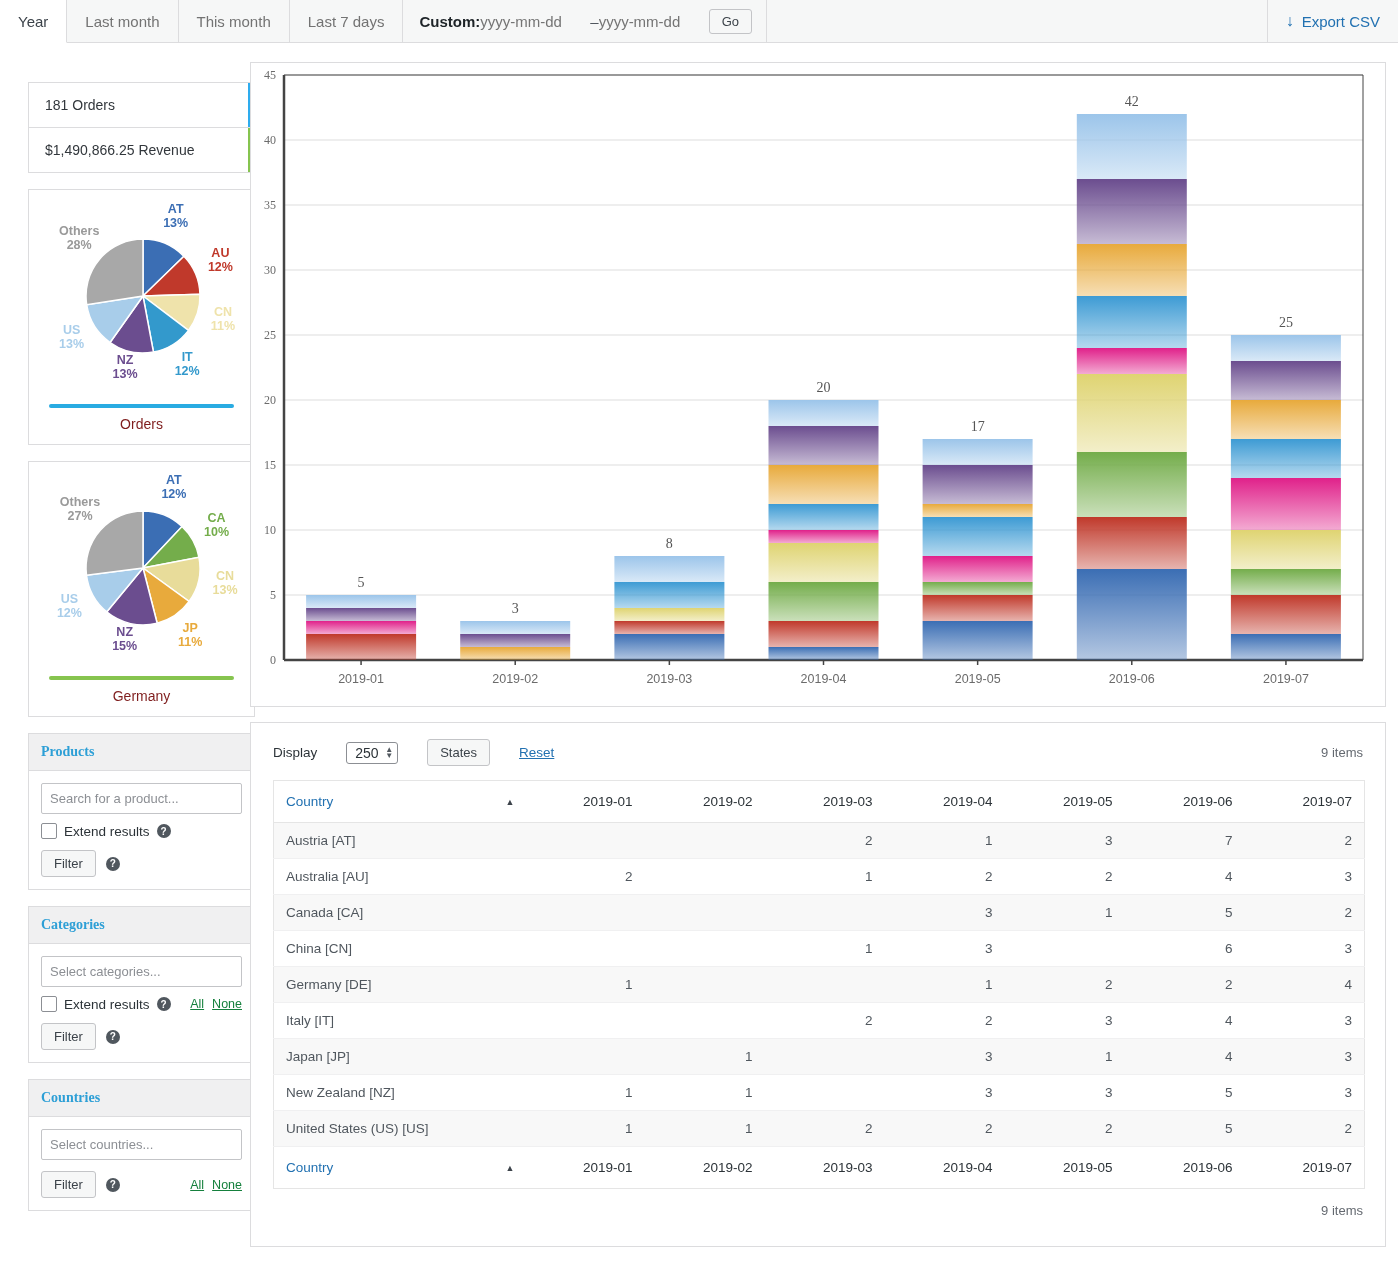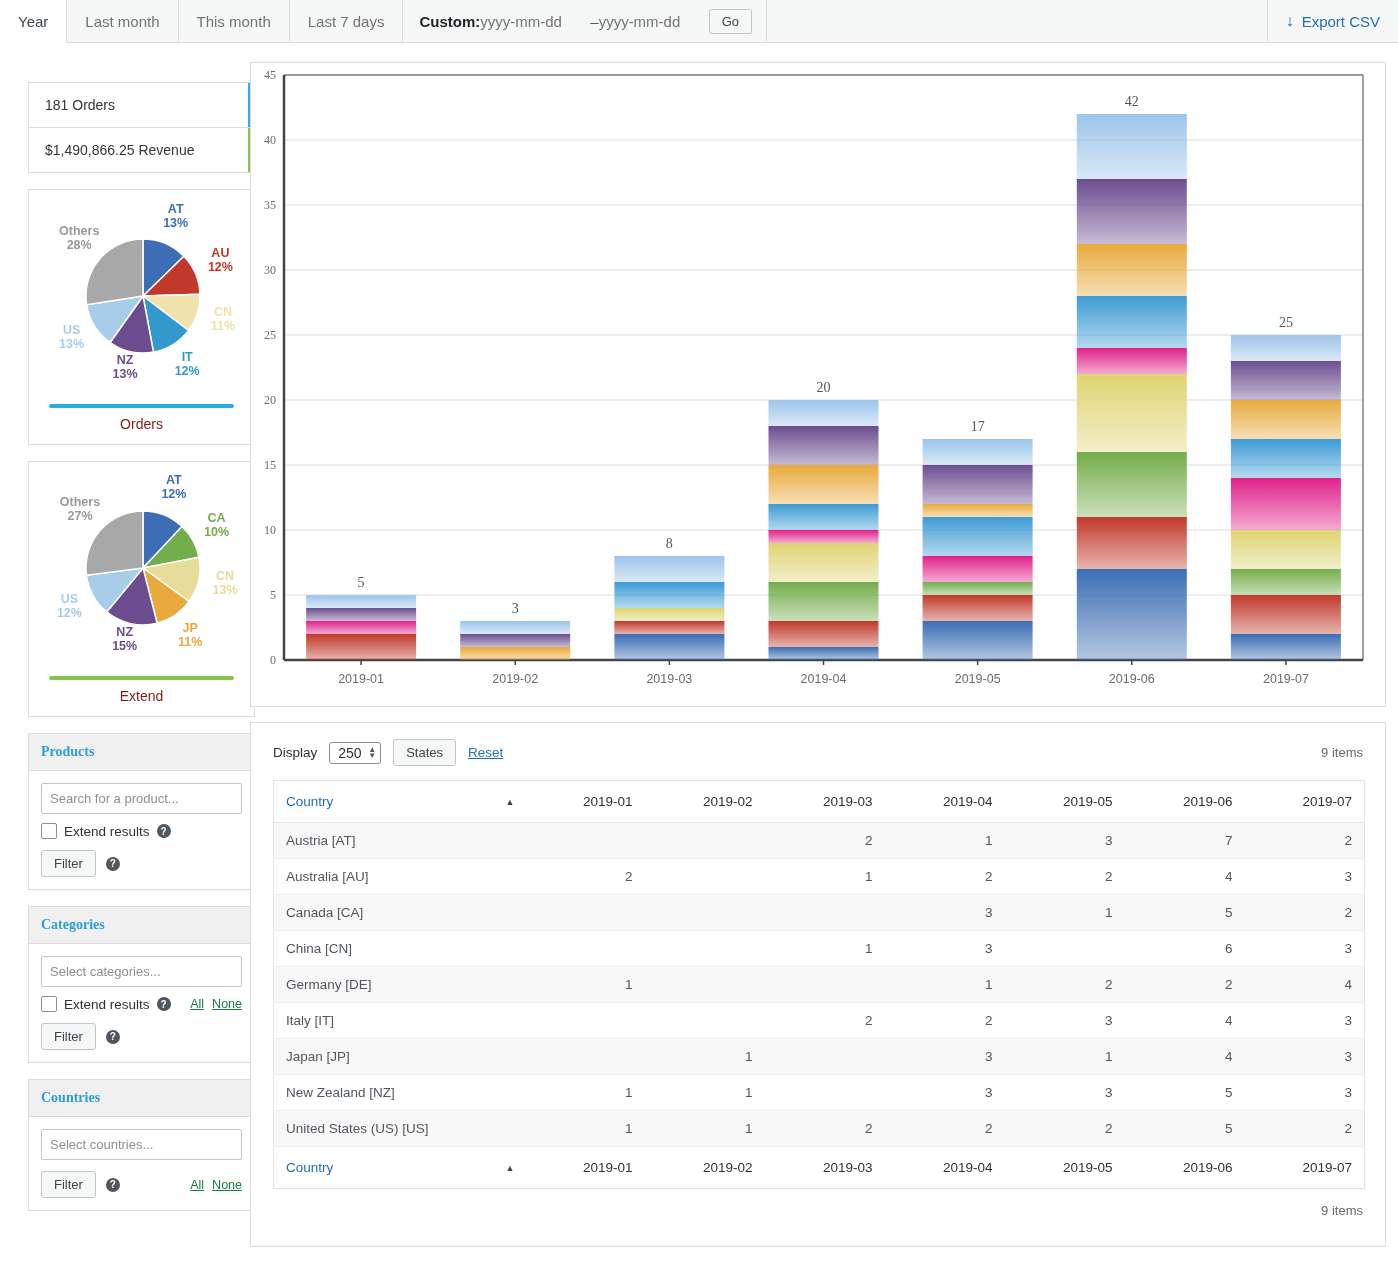--- a/index.html
+++ b/index.html
@@ -199,21 +199,21 @@
 
   .table-card {
     position: absolute; left: 250px; top: 722px;
     width: 1136px; height: 525px;
     border: 1px solid #dcdcde;
     background: #fff;
   }
   .tbl-toolbar {
     display: flex; align-items: center;
     padding: 16px 22px 0 22px;
-    gap: 12px;
+    gap: 29px;
   }
   .tbl-toolbar .dlabel { font-size: 13.5px; color: #2c3338; }
   .spinner {
     display: inline-flex; align-items: center;
     border: 1px solid #8c8f94; border-radius: 3px;
     background: #fff;
     padding: 2px 4px 2px 8px;
   }
   .spinner .num { font-size: 14px; color: #2c3338; width: 30px; }
   .spinner .arrows {
@@ -388,21 +388,21 @@
               <text class="plabel shadowed" x="34.4" y="146.5" fill="#a8cdea">12%</text>
             </g>
             <path d="M 108 98 L 51.45 105.14 A 57 57 0 0 1 108.00 41.00 Z" fill="#a8a8a8" stroke="#ffffff" stroke-width="1.5"></path>
             <g>
               <text class="plabel shadowed" x="45.0" y="36.4" fill="#9a9a9a">Others</text>
               <text class="plabel shadowed" x="45.0" y="50.4" fill="#9a9a9a">27%</text>
             </g>
           </svg>
         </div>
       <div class="pie-rule" id="rule-1" style="background: rgb(134, 196, 79);"></div>
-      <div class="pie-caption">Extend</div>
+      <div class="pie-caption">Germany</div>
     </div>
 
     <div class="panel">
       <div class="panel-head">Products</div>
       <div class="panel-body">
         <input class="txtinput" type="text" placeholder="Search for a product..." style="">
         <div class="ext-row">
           <span class="cbx"></span>
           <span class="ext-lbl">Extend results</span>
           <span class="help">?</span>

